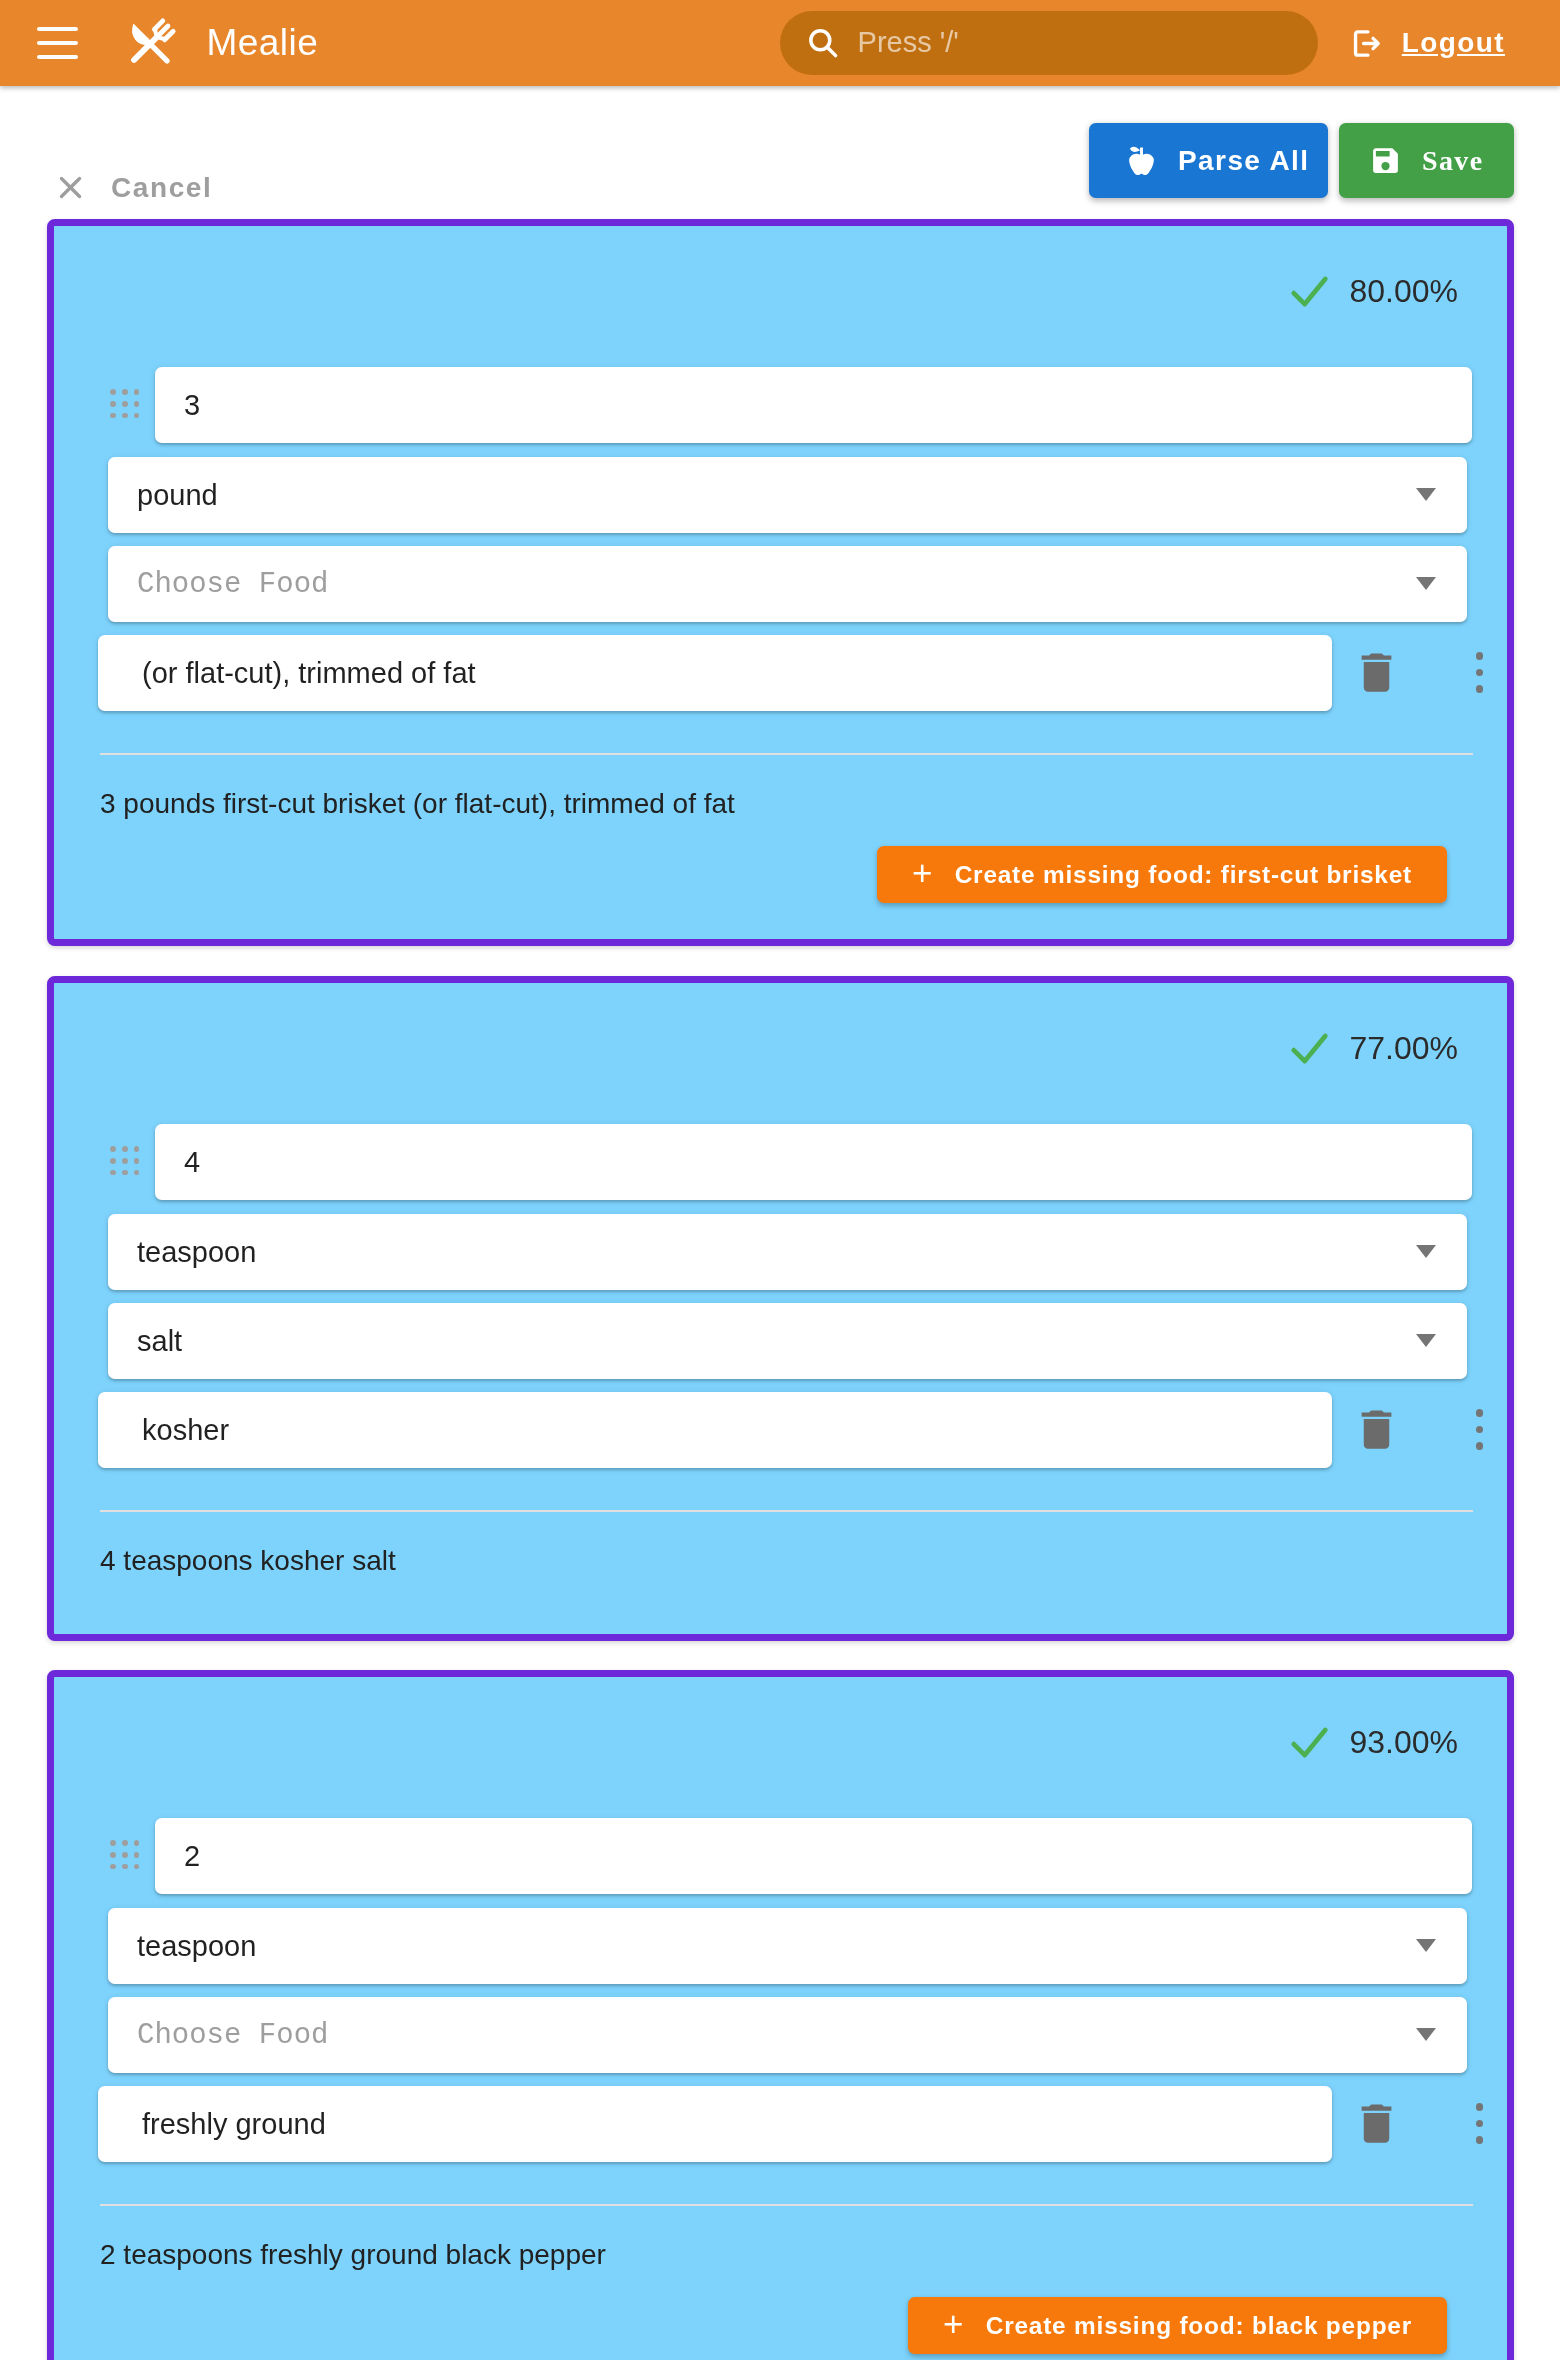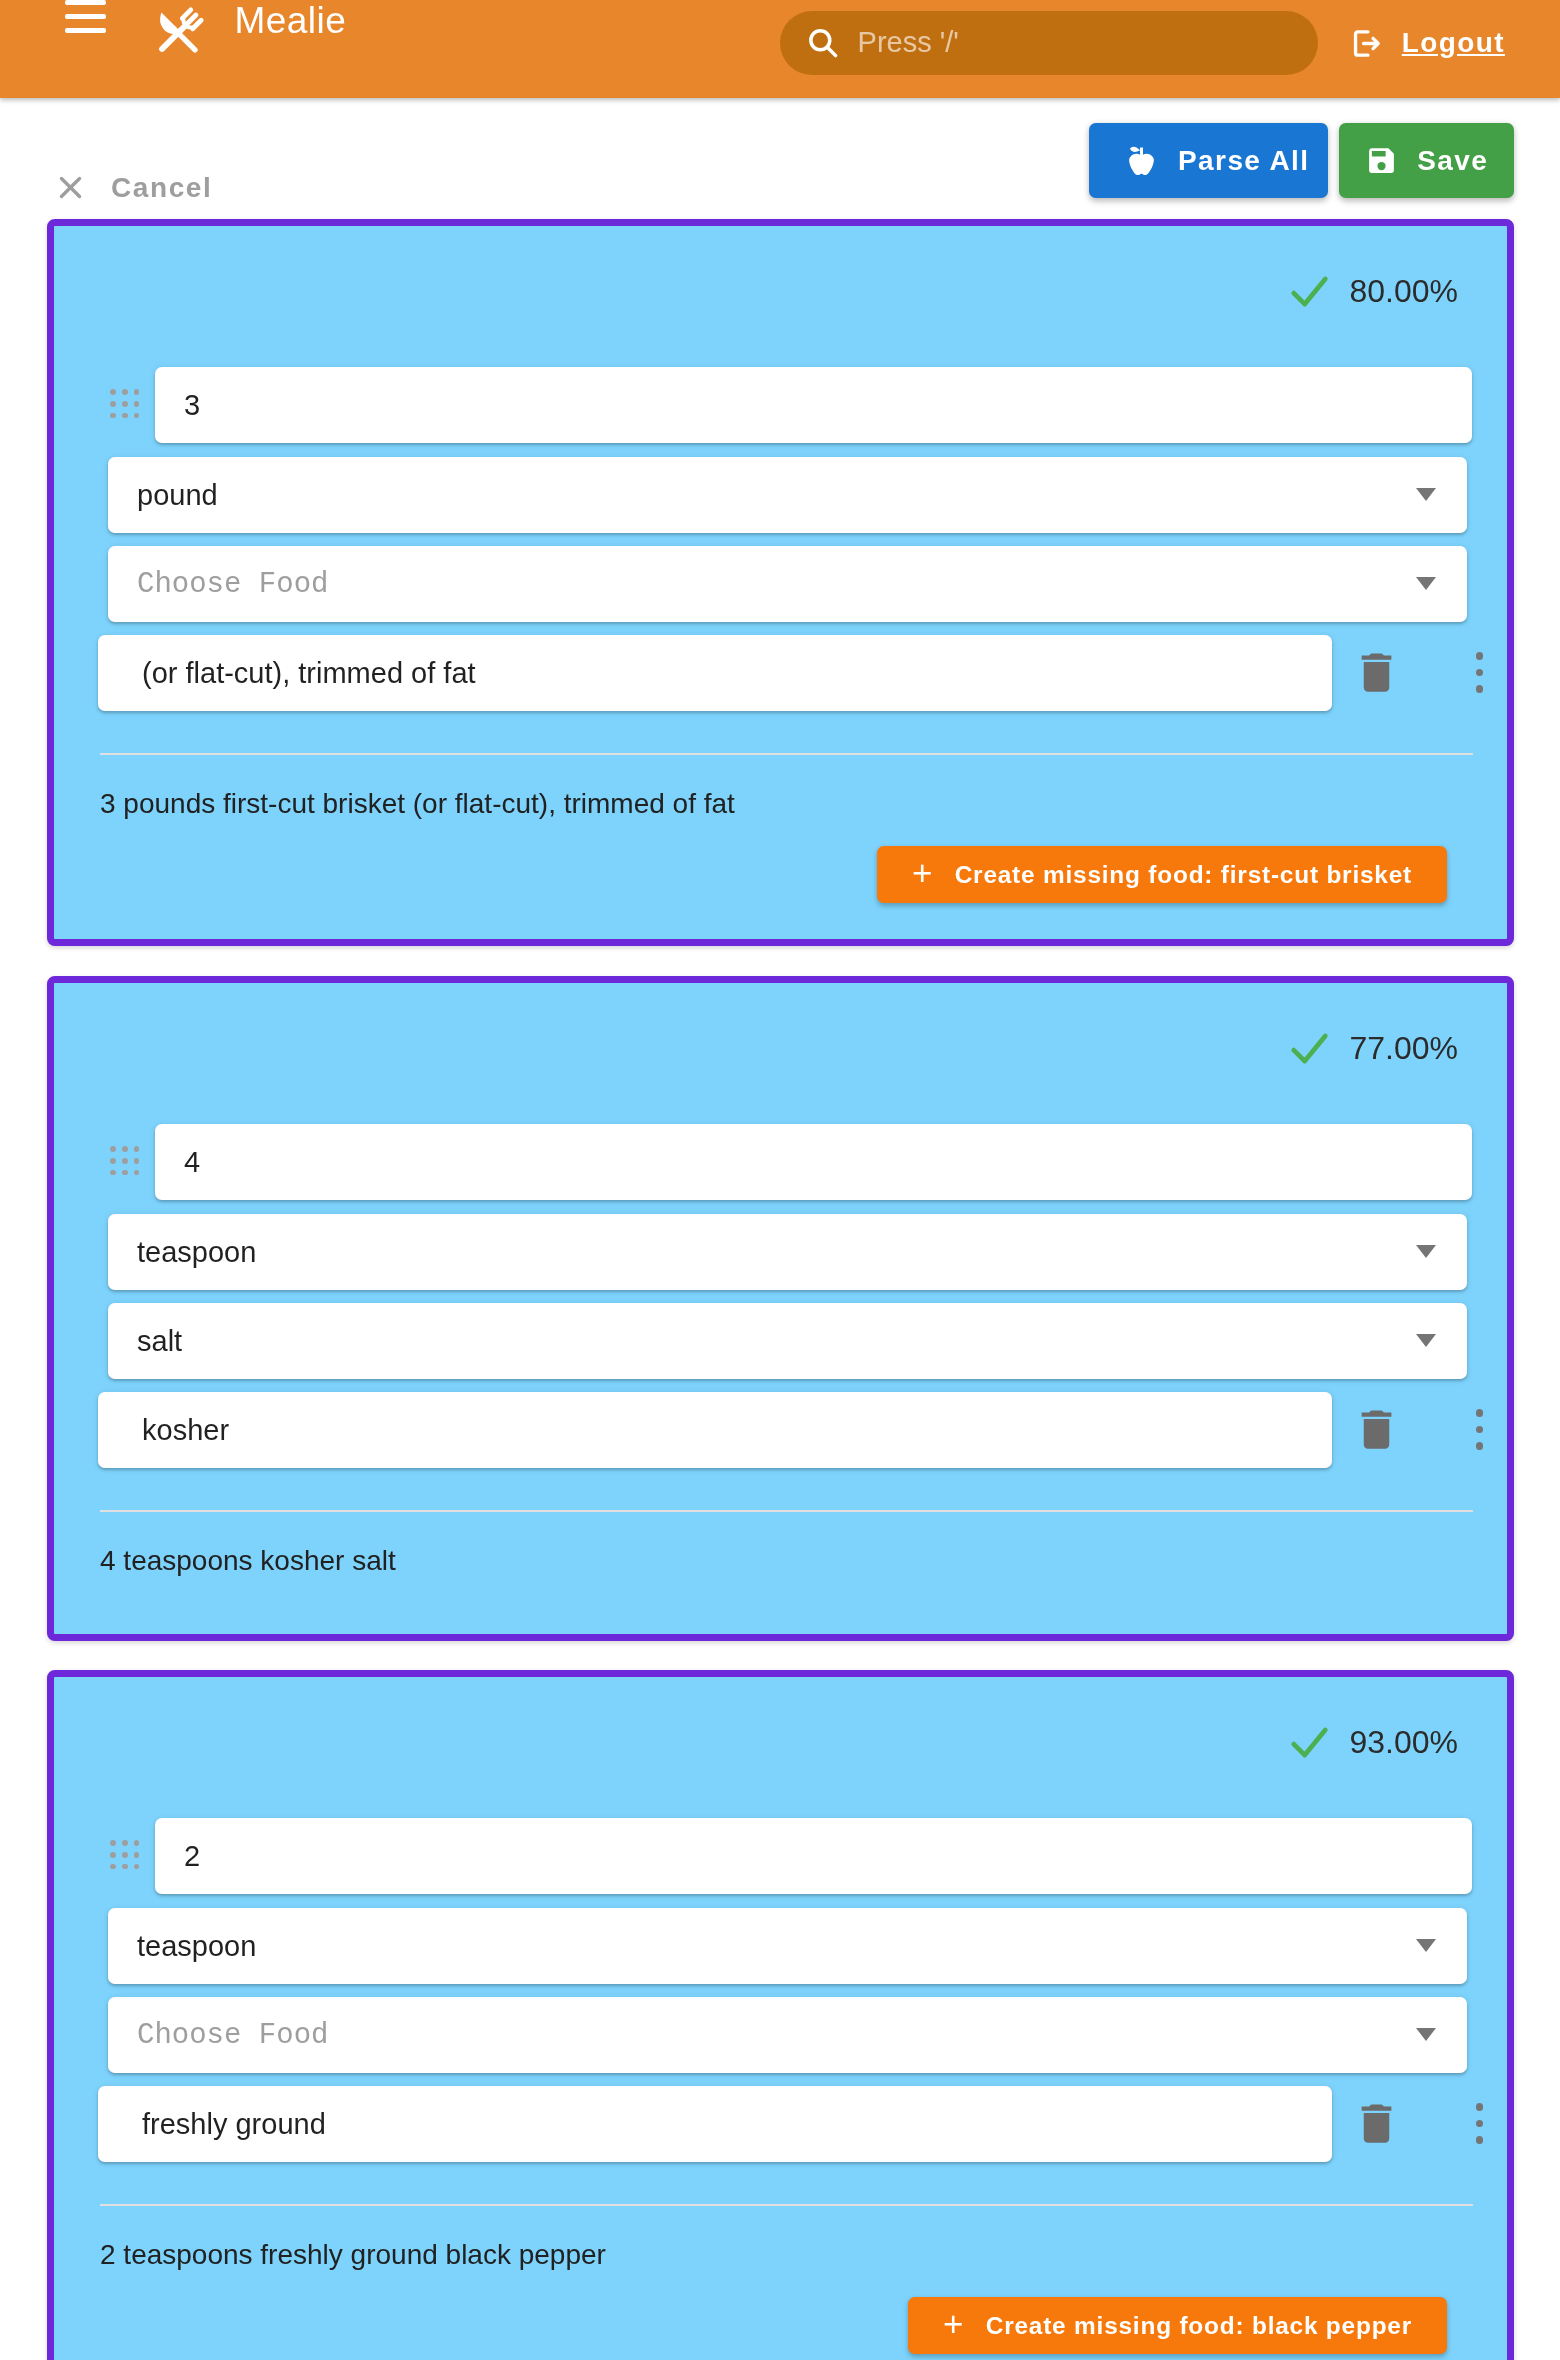--- a/index.html
+++ b/index.html
@@ -5,26 +5,25 @@
   * { box-sizing: border-box; margin: 0; padding: 0; }
   html, body {
     width: 1560px; height: 2360px;
     margin: 0; overflow: hidden;
     background: #ffffff;
     font-family: "Liberation Sans", "DejaVu Sans", sans-serif;
     color: rgba(0,0,0,.87);
   }
   
   .appbar {
-    position: absolute; left: 0; top: 0; width: 1560px; height: 98px;
+    position: absolute; left: 0; top: 0; width: 1560px; height: 86px;
     background: #E8862B;
-    display: flex; 
+    display: flex; align-items: center;
     box-shadow: 0 2px 4.9px rgba(0,0,0,.28);
     z-index: 10;
-    padding-left: 28px;
   }
   .hamburger { width: 41px; height: 33px; margin-left: 37px; display: flex; flex-direction: column; justify-content: space-between; cursor: pointer; }
   .hamburger span { display: block; height: 4.9px; border-radius: 2px; background: #fff; }
   .logo { width: 64px; height: 64px; margin-left: 41px; }
   .app-title { color: #fff; font-size: 37px; font-weight: 400; margin-left: 23.4px; letter-spacing: 0.5px; }
   .search-pill {
     position: absolute; left: 780px; top: 10.7px; width: 538px; height: 64px;
     background: #C06F10; border-radius: 32px;
     display: flex; align-items: center; padding: 0 25px;
   }
@@ -46,21 +45,21 @@
     display: flex; align-items: center; gap: 25px; cursor: pointer;
   }
   .cancel-label { color: #9E9E9E; font-size: 28px; font-weight: 700; letter-spacing: 1.6px; }
   .btn {
     position: absolute; top: 123px; height: 75px; border-radius: 6.8px;
     display: flex; align-items: center; justify-content: center; gap: 19.5px;
     color: #fff; font-size: 28px; font-weight: 700; letter-spacing: 1.4px;
     box-shadow: 0 2.9px 5.9px rgba(0,0,0,.28); cursor: pointer; border: none;
   }
   .parse-all-btn { left: 1089px; width: 239px; background: #1976D2; padding-left: 16px; }
-  .save-btn { left: 1339px; width: 175px; background: #43A047; }
+  .save-btn { left: 1339px; width: 175px; background: #43A047; font-family: Liberation Serif, serif; }
 
   
   .card {
     position: absolute; left: 47px; width: 1467px;
     background: #7dd3fc; border-radius: 7.8px;
     border: 7px solid #6d28d9;
     box-shadow: 0 2px 4.9px rgba(0,0,0,.16);
   }
   .card-1 { top: 219px; height: 727px; }
   .card-2 { top: 976px; height: 665px; }

